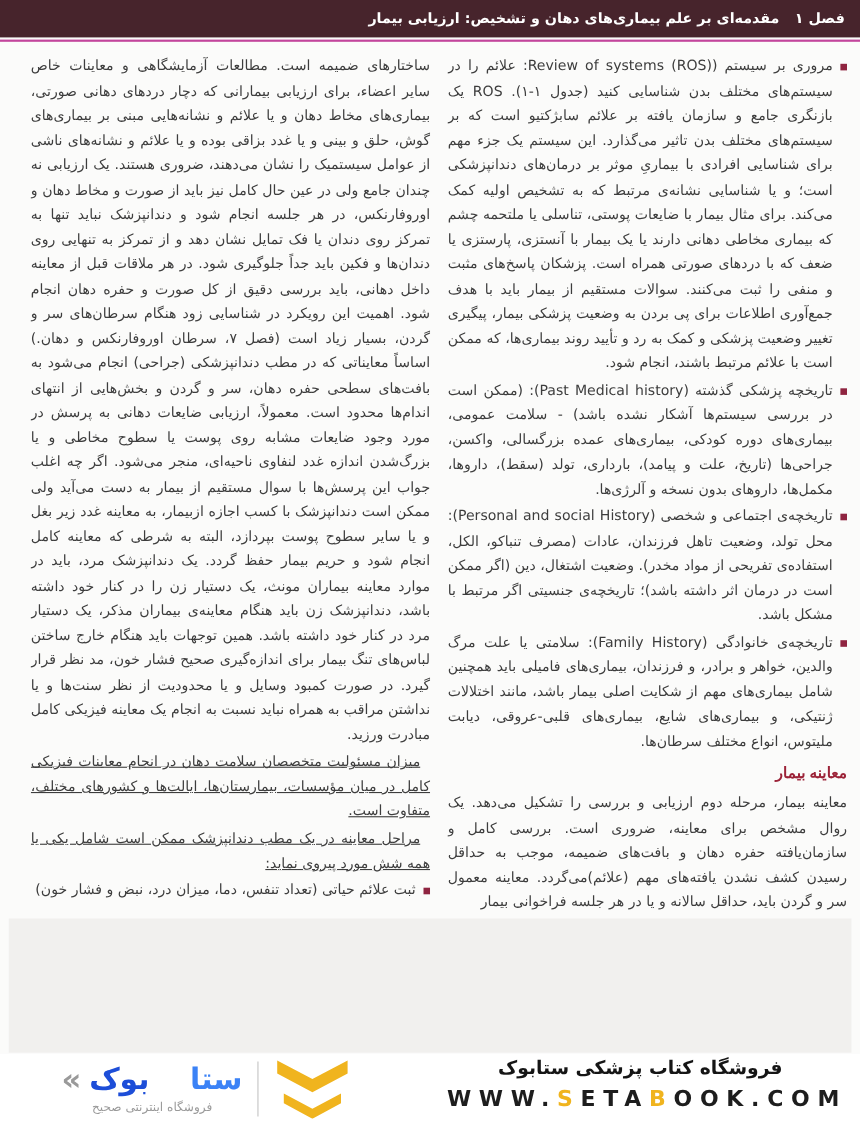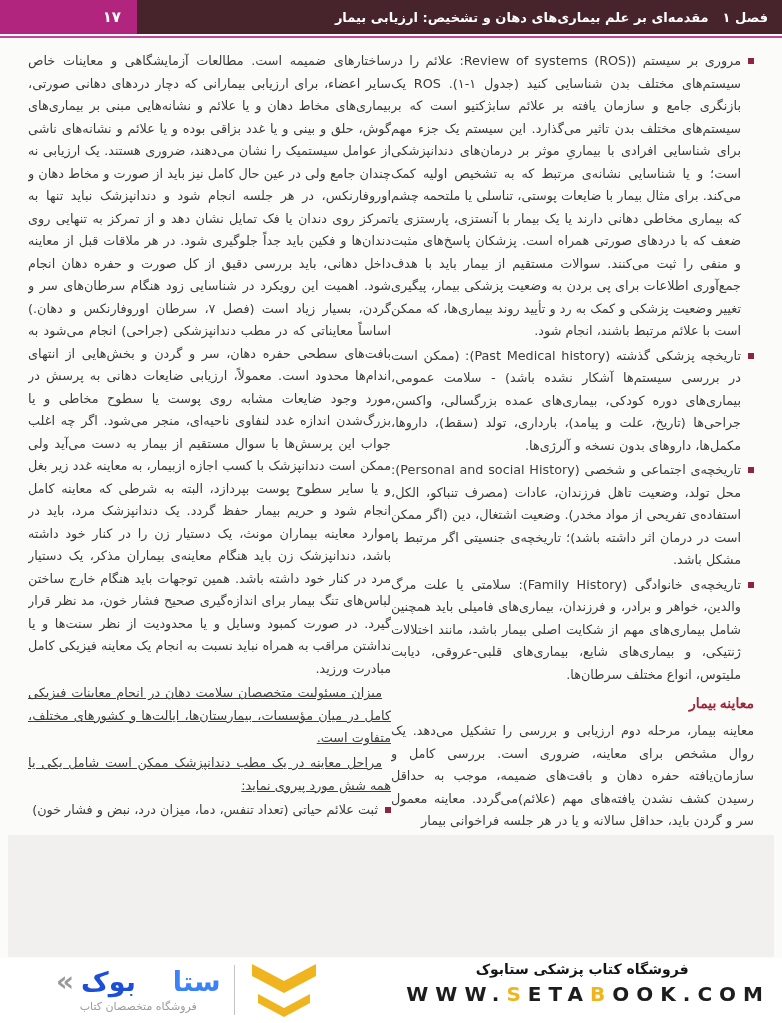--- a/index.html
+++ b/index.html
@@ -20,21 +20,21 @@
     position:absolute;right:14px;top:0;height:34px;
     display:flex;align-items:center;gap:14px;direction:rtl;
     color:#ffffff;font-size:13px;font-weight:bold;white-space:nowrap;
   }
   .header-rule{position:absolute;top:36px;left:0;width:782px;height:2px;background:#c2459c;}
   
   .scan-shade{position:absolute;top:835px;left:8px;width:766px;height:122px;background:#f1f0ee;}
   
   .columns{
     position:absolute;top:50px;left:28px;width:742px;height:905px;
-    display:flex;gap:0;
+    display:flex;gap:16px;
   }
   .col{
     width:363px;height:905px;overflow:hidden;
     direction:rtl;text-align:justify;
     font-size:12.8px;line-height:1.76;color:#3d3d3d;
     position:relative;z-index:2;
   }
   .col p{margin:0 0 2px 0;}
   .col p.indent{text-indent:9px;text-decoration:underline;}
   .bullet-item{position:relative;padding-right:13px;margin:0 0 2px 0;}
@@ -54,41 +54,38 @@
   .wordmark{direction:rtl;font-size:27px;font-weight:bold;line-height:1.1;}
   .wm-gold{color:#3b82f6;margin-left:37px;}
   .wm-gray{color:#1d4ed8;}
   .tagline{color:#9a9a9a;font-size:11px;margin-top:3px;direction:rtl;}
   .vdivider{width:1px;height:50px;background:#c4c4c4;}
   .emblem{display:block;}
   .store-block{
     position:absolute;right:12px;top:2px;
     display:flex;flex-direction:column;align-items:center;
   }
-  .store-line{direction:rtl;font-size:14px;font-weight:bold;color:#151515;line-height:1.4;}
+  .store-line{direction:rtl;font-size:17px;font-weight:bold;color:#151515;line-height:1.4;}
   .store-url{
     direction:ltr;font-size:20px;font-weight:bold;color:#1d1d1d;
     letter-spacing:7px;margin-top:2px;white-space:nowrap;margin-left:12px;
   }
   .store-url .gold{color:#f0b41e;}
 </style>
 </head>
 <body>
 
 <div class="page">
 
   <header class="page-header">
     <div class="header-text">
       <span>فصل ۱</span>
       <span>مقدمه‌ای بر علم بیماری‌های دهان و تشخیص: ارزیابی بیمار</span>
     </div>
   </header>
-  <div class="page-num-box">
-    <span>۱۷</span>
-  </div>
   <div class="header-rule"></div>
 
   <div class="scan-shade"></div>
 
   <main class="columns">
 
     <section class="col col-left">
       <p>ساختارهای ضمیمه است. مطالعات آزمایشگاهی و معاینات خاص سایر اعضاء، برای ارزیابی بیمارانی که دچار دردهای دهانی صورتی، بیماری‌های مخاط دهان و یا علائم و نشانه‌هایی مبنی بر بیماری‌های گوش، حلق و بینی و یا غدد بزاقی بوده و یا علائم و نشانه‌های ناشی از عوامل سیستمیک را نشان می‌دهند، ضروری هستند. یک ارزیابی نه چندان جامع ولی در عین حال کامل نیز باید از صورت و مخاط دهان و اوروفارنکس، در هر جلسه انجام شود و دندانپزشک نباید تنها به تمرکز روی دندان یا فک تمایل نشان دهد و از تمرکز به تنهایی روی دندان‌ها و فکین باید جداً جلوگیری شود. در هر ملاقات قبل از معاینه داخل دهانی، باید بررسی دقیق از کل صورت و حفره دهان انجام شود. اهمیت این رویکرد در شناسایی زود هنگام سرطان‌های سر و گردن، بسیار زیاد است (فصل ۷، سرطان اوروفارنکس و دهان.) اساساً معایناتی که در مطب دندانپزشکی (جراحی) انجام می‌شود به بافت‌های سطحی حفره دهان، سر و گردن و بخش‌هایی از انتهای اندام‌ها محدود است. معمولاً، ارزیابی ضایعات دهانی به پرسش در مورد وجود ضایعات مشابه روی پوست یا سطوح مخاطی و یا بزرگ‌شدن اندازه غدد لنفاوی ناحیه‌ای، منجر می‌شود. اگر چه اغلب جواب این پرسش‌ها با سوال مستقیم از بیمار به دست می‌آید ولی ممکن است دندانپزشک با کسب اجازه ازبیمار، به معاینه غدد زیر بغل و یا سایر سطوح پوست بپردازد، البته به شرطی که معاینه کامل انجام شود و حریم بیمار حفظ گردد. یک دندانپزشک مرد، باید در موارد معاینه بیماران مونث، یک دستیار زن را در کنار خود داشته باشد، دندانپزشک زن باید هنگام معاینه‌ی بیماران مذکر، یک دستیار مرد در کنار خود داشته باشد. همین توجهات باید هنگام خارج ساختن لباس‌های تنگ بیمار برای اندازه‌گیری صحیح فشار خون، مد نظر قرار گیرد. در صورت کمبود وسایل و یا محدودیت از نظر سنت‌ها و یا نداشتن مراقب به همراه نباید نسبت به انجام یک معاینه فیزیکی کامل مبادرت ورزید.</p>
       <p class="indent">میزان مسئولیت متخصصان سلامت دهان در انجام معاینات فیزیکی کامل در میان مؤسسات، بیمارستان‌ها، ایالت‌ها و کشورهای مختلف، متفاوت است.</p>
       <p class="indent">مراحل معاینه در یک مطب دندانپزشک ممکن است شامل یکی یا همه شش مورد پیروی نماید:</p>
@@ -122,21 +119,21 @@
   </main>
 
   <footer class="page-footer">
 
     <div class="logo-row">
       <div class="logo-text">
         <div class="logo-mark">
           <span class="guillemet">«</span>
           <span class="wordmark"><span class="wm-gold">ستا</span><span class="wm-gray">بوک</span></span>
         </div>
-        <div class="tagline">فروشگاه متخصصان کتاب</div>
+        <div class="tagline">فروشگاه اینترنتی صحیح</div>
       </div>
       <div class="vdivider"></div>
       <svg class="emblem" width="72" height="54" viewBox="0 0 72 54" xmlns="http://www.w3.org/2000/svg">
         <path d="M4 1 L36 18 L68 1 L68 13 L36 30 L4 13 Z" fill="#f0b41e"></path>
         <path d="M10 31 L36 45 L62 31 L62 40 L36 54 L10 40 Z" fill="#f0b41e"></path>
       </svg>
     </div>
 
     <div class="store-block">
       <div class="store-line">فروشگاه کتاب پزشکی ستابوک</div>

